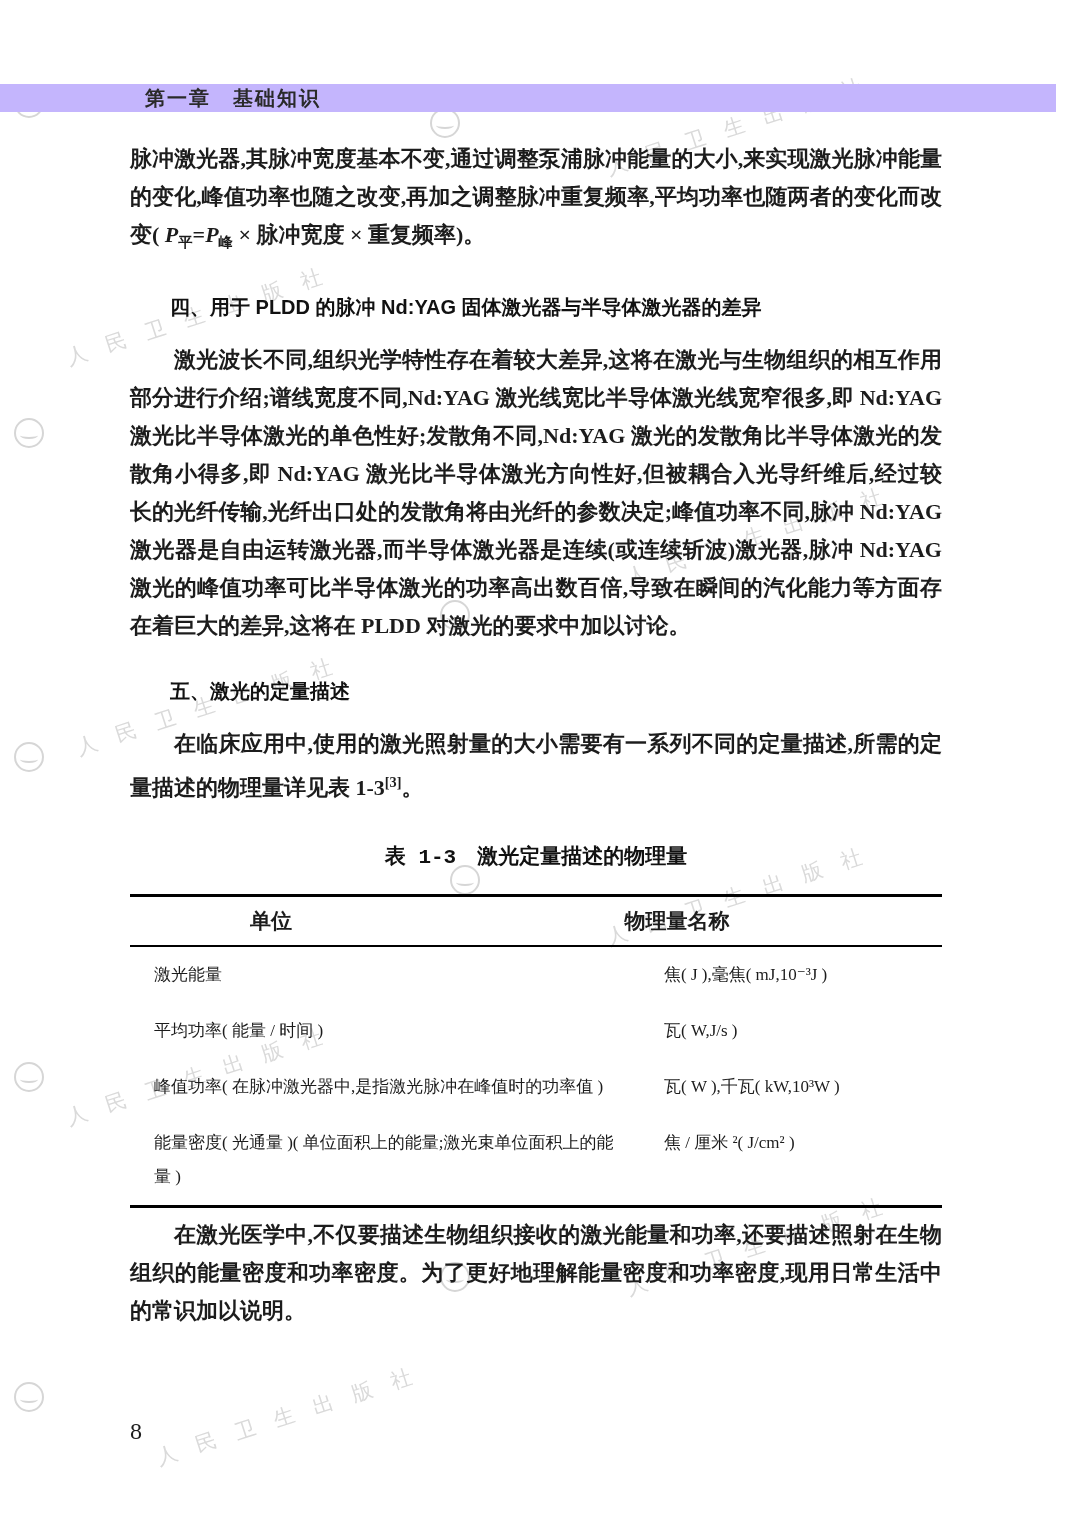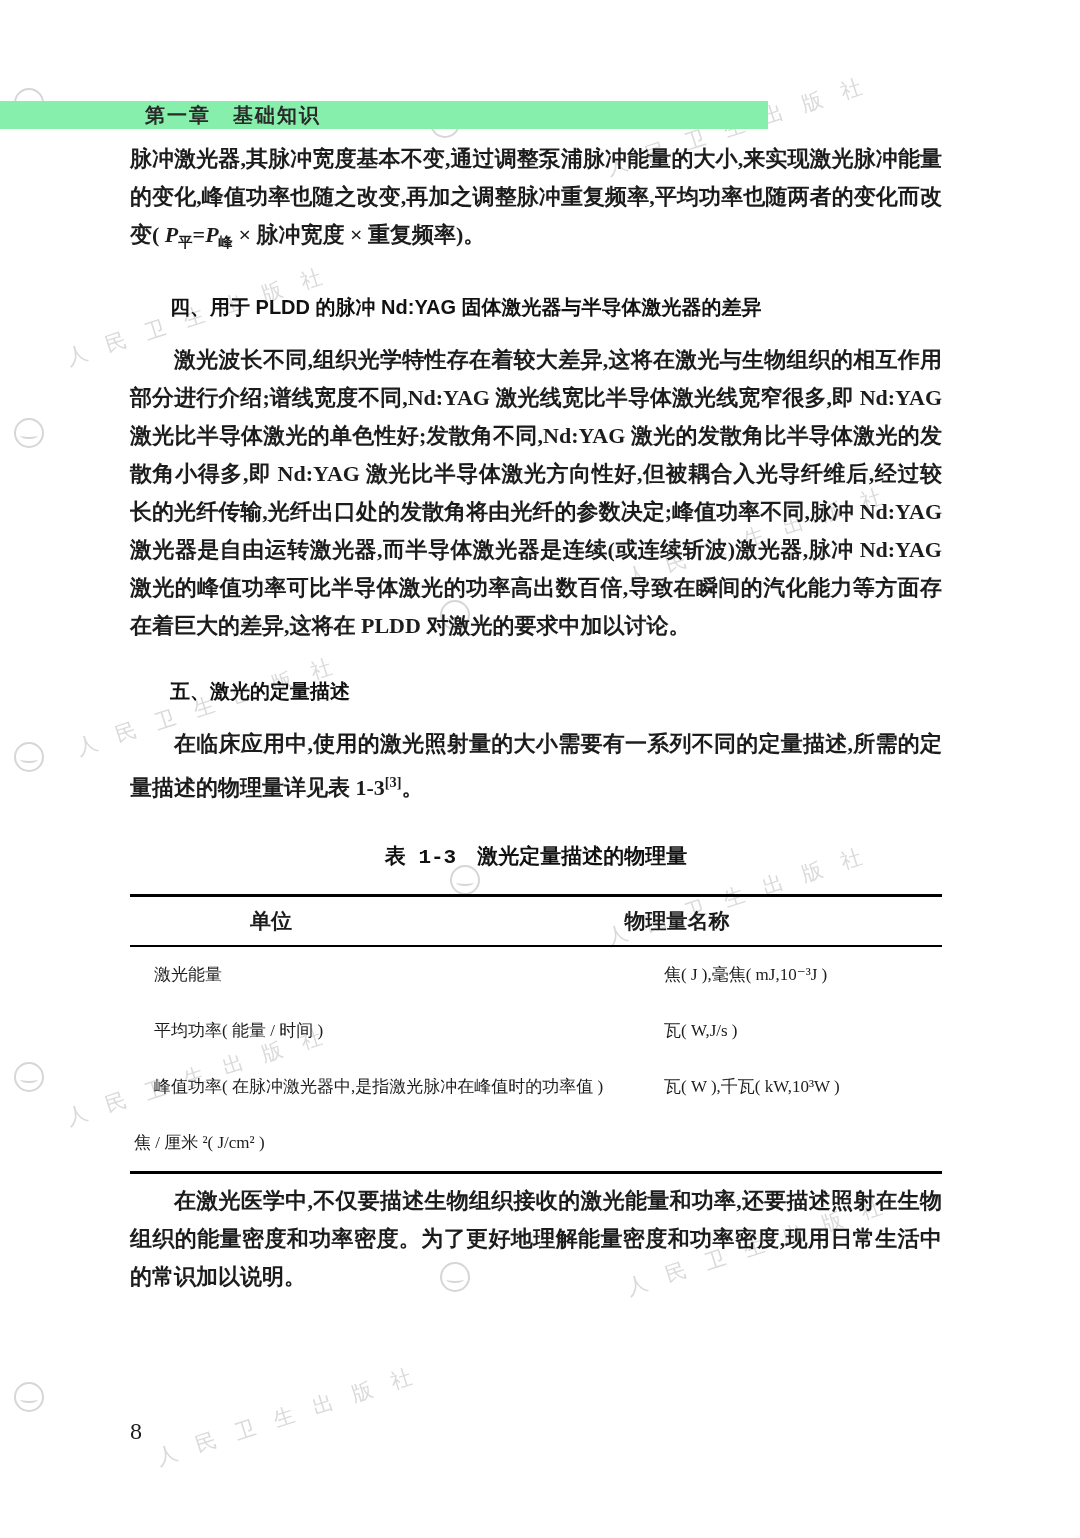--- a/index.html
+++ b/index.html
@@ -23,23 +23,22 @@
     position:absolute;width:30px;height:30px;border:2px solid #d6d6d6;
     border-radius:50%;box-sizing:border-box;
   }
   .wm-logo::after{
     content:"";position:absolute;left:4px;right:4px;top:12px;height:5px;
     border-bottom:2px solid #d6d6d6;border-radius:50%;
   }
   
   .content{position:relative;z-index:1;}
   .chapter-bar{
-    position:absolute;top:84px;left:0;width:768px;height:28px;
-    background:#86efac;
-    margin-top:17px;
+    position:absolute;top:84px;left:0;width:1056px;height:28px;
+    background:#c4b5fd;
   }
   .chapter-bar .chapter-label{
     position:absolute;left:145px;top:1px;
     font-family:"Liberation Sans","DejaVu Sans",sans-serif;
     font-weight:bold;font-size:20px;color:#2a2a2a;letter-spacing:2px;
   }
   .body-col{
     position:absolute;top:140px;left:130px;width:812px;
   }
   p.para{
@@ -138,20 +137,21 @@
         </div>
         <div class="tbl-row">
           <div class="cell-name">平均功率( 能量 / 时间 )</div>
           <div class="cell-unit">瓦( W,J/s )</div>
         </div>
         <div class="tbl-row">
           <div class="cell-name">峰值功率( 在脉冲激光器中,是指激光脉冲在峰值时的功率值 )</div>
           <div class="cell-unit">瓦( W ),千瓦( kW,10³W )</div>
         </div>
         <div class="tbl-row">
+          <div class="cell-name">能量密度( 光通量 )( 单位面积上的能量;激光束单位面积上的能量 )</div>
           <div class="cell-unit">焦 / 厘米 ²( J/cm² )</div>
         </div>
       </div>
 
       <p class="para indent closing">在激光医学中,不仅要描述生物组织接收的激光能量和功率,还要描述照射在生物组织的能量密度和功率密度。为了更好地理解能量密度和功率密度,现用日常生活中的常识加以说明。</p>
 
     </div>
 
     <div class="page-number">8</div>
 

